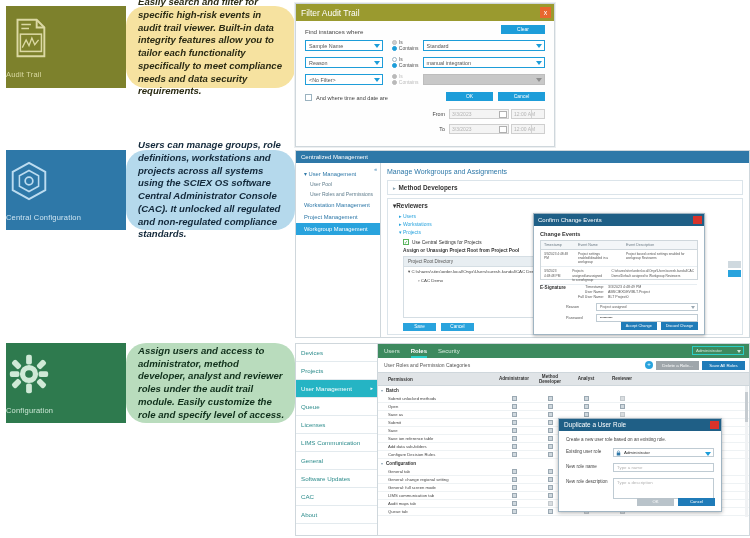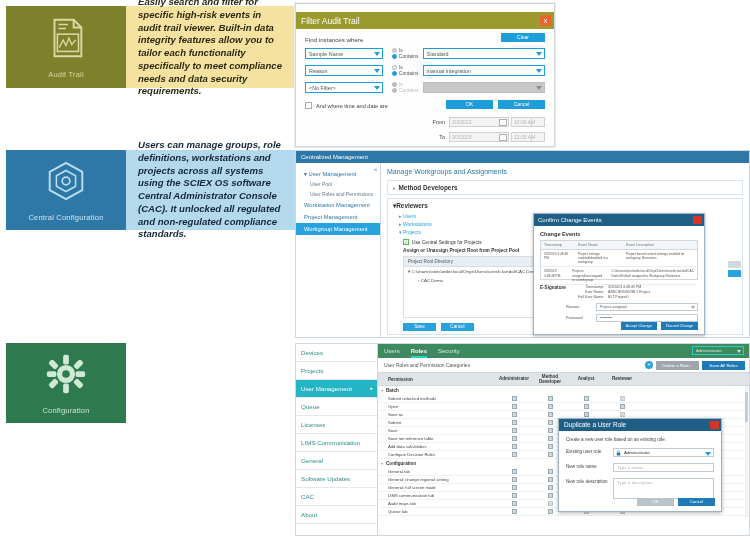--- a/index.html
+++ b/index.html
@@ -10,31 +10,31 @@
     font-family: "Liberation Sans", sans-serif;
     overflow: hidden;
   }
   .page { position: relative; width: 750px; height: 538px; background: #fff; }
 
   
   .panel { position: absolute; display: flex; }
   .feature { display: flex; height: 100%; }
   .feature-icon-box {
     width: 120px; display: flex; flex-direction: column;
-    align-items: center; justify-content: center;
+    align-items: flex-start; justify-content: center;
   }
   .feature-icon { width: 46px; height: 46px; }
   .feature-icon-label {
     margin-top: 9px; font-size: 7.5px; letter-spacing: .2px;
   }
   .feature-text {
     flex: 1; padding: 8px 10px 8px 12px;
     font-style: italic; font-weight: bold;
     font-size: 9.6px; line-height: 1.33;
-    display: flex; align-items: center;
+    display: flex; align-items: center; border-radius: 20px;
   }
 
   
   .p1 .feature-icon-box { background: #7d812c; }
   .p1 .feature-icon-label { color: #d9d9a0; }
   .p1 .feature-text { background: #f6e2a0; color: #2b2b14; }
   
   .p2 .feature-icon-box { background: #2e78a8; }
   .p2 .feature-icon-label { color: #cfe5f2; }
   .p2 .feature-text { background: #b5d9ec; color: #12283a; }
@@ -48,21 +48,21 @@
 
   
   #filter-dialog {
     left: 295px; top: 3px; width: 260px; height: 144px;
     border: 1px solid #cfd7dc; background: #fefefe;
     box-shadow: 0 0 0 1px #eceff1;
   }
   .fd-titlebar {
     height: 17px; background: #9a9a2f; color: #fff;
     font-size: 8.5px; display: flex; align-items: center;
-    padding: 0 5px; position: relative; margin-top: 8px;
+    padding: 0 5px; position: relative;
   }
   .fd-close {
     position: absolute; right: 3px; top: 3px;
     width: 11px; height: 11px; background: #e8672e;
     color: #fff; font-size: 7px; line-height: 11px; text-align: center;
   }
   .fd-body { padding: 7px 9px 5px 9px; position: relative; }
   .fd-label { font-size: 6.2px; color: #444; margin-bottom: 4px; }
   .fd-clear {
     position: absolute; right: 9px; top: 4px; width: 44px; height: 9px;
@@ -466,20 +466,21 @@
           <rect x="4" y="21" width="10" height="6" rx="2"></rect>
           <rect x="34" y="21" width="10" height="6" rx="2"></rect>
           <rect x="8" y="9" width="6" height="10" rx="2" transform="rotate(-45 11 14)"></rect>
           <rect x="34" y="29" width="6" height="10" rx="2" transform="rotate(-45 37 34)"></rect>
           <rect x="34" y="9" width="6" height="10" rx="2" transform="rotate(45 37 14)"></rect>
           <rect x="8" y="29" width="6" height="10" rx="2" transform="rotate(45 11 34)"></rect>
         </g>
       </svg>
       <div class="feature-icon-label">Configuration</div>
     </div>
+    <div class="feature-text">Assign users and access to administrator, method developer, analyst and reviewer roles under the audit trail module. Easily customize the role and specify level of access.</div>
   </div>
 
   <div class="shot" id="cfg-shot">
     <div class="cfg-body">
       <div class="cfg-nav">
         <div class="cfg-nav-item">Devices</div>
         <div class="cfg-nav-item">Projects</div>
         <div class="cfg-nav-item active"><span>User Management</span><span class="arr">▸</span></div>
         <div class="cfg-nav-item">Queue</div>
         <div class="cfg-nav-item">Licenses</div>

